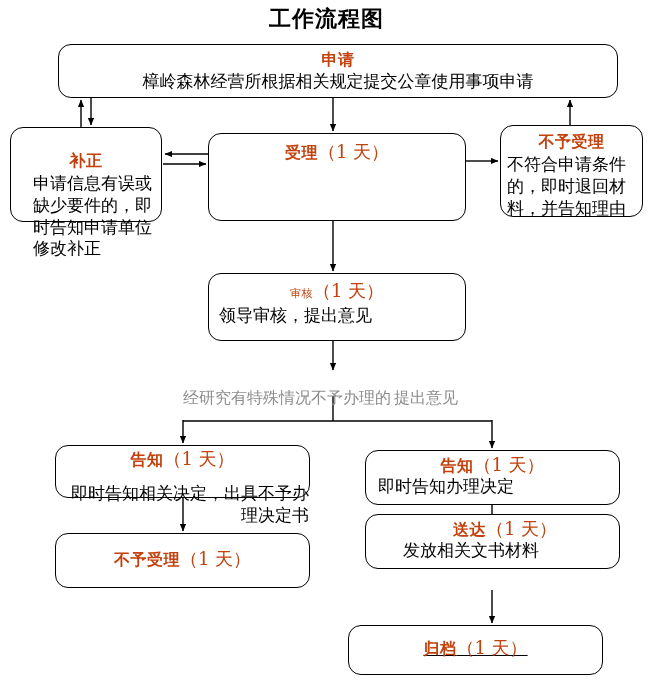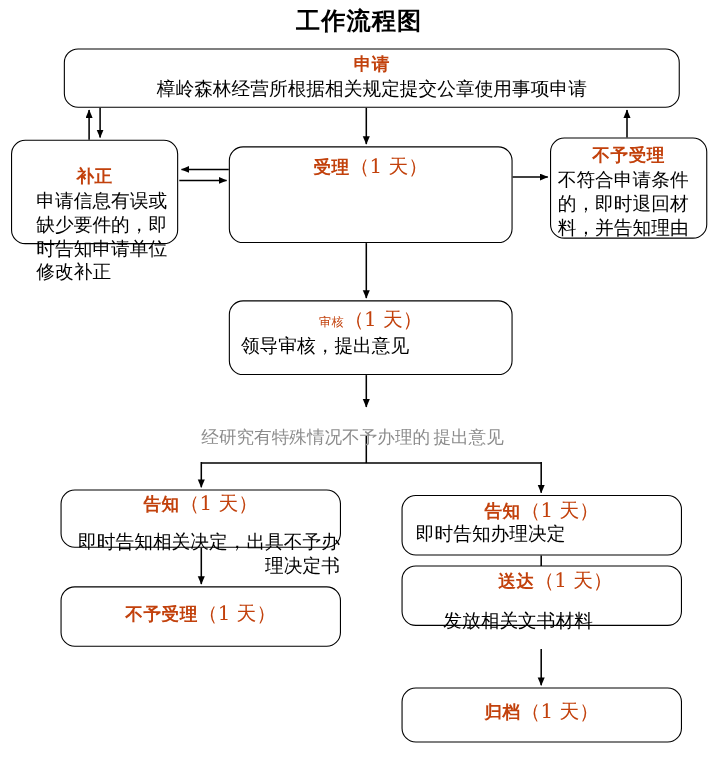--- a/index.html
+++ b/index.html
@@ -104,23 +104,23 @@
 
   #n-return     { left: 55px;  top: 533px; width: 255px; height: 55px; }
   #n-return .node-title { margin-top: 15px; }
 
   #n-notify-r   { left: 365px; top: 450px; width: 255px; height: 55px; }
   #n-notify-r .node-title { margin-top: 4px; }
   #n-notify-r .node-desc  { margin-top: 1px; padding-left: 12px; }
 
   #n-deliver    { left: 365px; top: 514px; width: 255px; height: 55px; padding-left: 25px; }
   #n-deliver .node-title { margin-top: 4px; }
-  #n-deliver .node-desc  { margin-top: 16px; padding-left: 12px; }
-
-  #n-archive    { left: 365px; top: 625px; width: 255px; height: 50px; }
+  #n-deliver .node-desc  { margin-top: 1px; padding-left: 12px; }
+
+  #n-archive    { left: 348px; top: 625px; width: 255px; height: 50px; text-decoration: underline; }
   #n-archive .node-title { margin-top: 12px; }
 
   .branch-label {
     position: absolute;
     font-family: Liberation Sans, sans-serif;
     font-size: 16px;
     color: #8c8c8c;
     white-space: nowrap;
   }
   #lbl-left  { left: 183px; top: 388px; }

